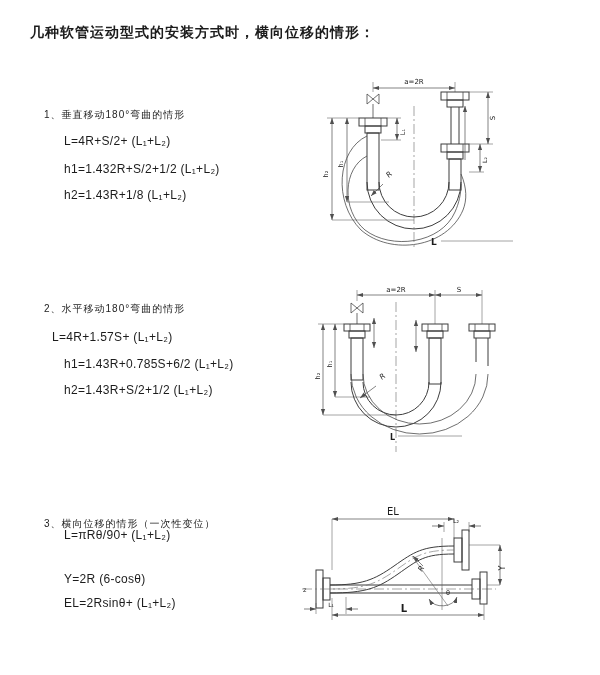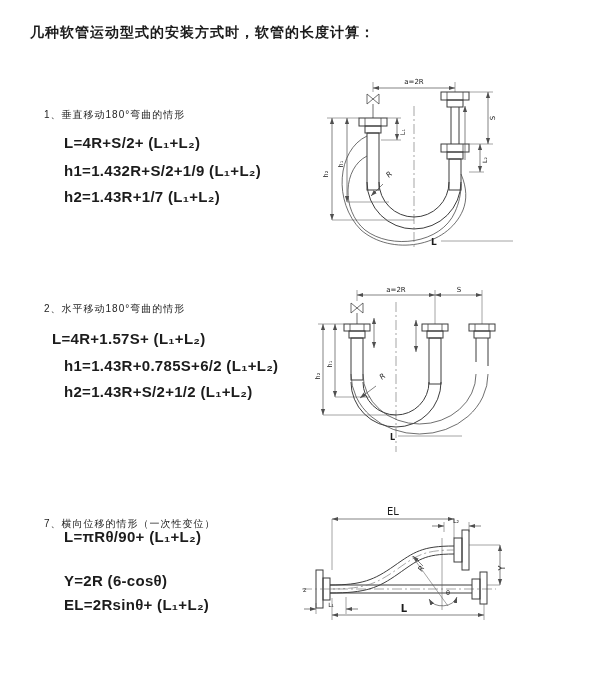--- a/index.html
+++ b/index.html
@@ -7,47 +7,47 @@
     width:600px;height:675px;background:#ffffff;position:relative;overflow:hidden;
     font-family:"Liberation Sans","DejaVu Sans",sans-serif;color:#1c1c1c;
   }
   .title{
     position:absolute;left:30px;top:24px;font-size:14px;font-weight:700;letter-spacing:1px;
   }
   .sec-heading{
     position:absolute;font-size:10px;font-weight:400;letter-spacing:1px;white-space:nowrap;
   }
   .formula{
-    position:absolute;font-size:15px;font-weight:700;letter-spacing:.3px;white-space:nowrap;
+    position:absolute;font-size:12px;font-weight:400;letter-spacing:.3px;white-space:nowrap;
   }
   .dia{position:absolute;}
   svg .ol{stroke:#3d3d3d;stroke-width:1;fill:none;}
   svg .thin{stroke:#4a4a4a;stroke-width:.8;fill:none;}
   svg .dl{stroke:#4f4f4f;stroke-width:.7;fill:none;}
   svg .ext{stroke:#5a5a5a;stroke-width:.55;fill:none;}
   svg .cl{stroke:#6a6a6a;stroke-width:.6;fill:none;stroke-dasharray:10 3 2 3;}
   svg .hatch{stroke:#3d3d3d;stroke-width:.9;}
   svg text{font-family:"DejaVu Sans",sans-serif;fill:#1c1c1c;}
 </style>
 </head>
 <body>
 
-<div class="title">几种软管运动型式的安装方式时，软管的长度计算：</div>
+<div class="title">几种软管运动型式的安装方式时，横向位移的情形：</div>
 
 <div class="sec-heading" style="left:44px;top:108px">1、垂直移动180°弯曲的情形</div>
 <div class="formula" style="left:64px;top:134px">L=4R+S/2+ (L₁+L₂)</div>
-<div class="formula" style="left:64px;top:162px">h1=1.432R+S/2+1/9 (L₁+L₂)</div>
-<div class="formula" style="left:64px;top:188px">h2=1.43R+1/7 (L₁+L₂)</div>
+<div class="formula" style="left:64px;top:162px">h1=1.432R+S/2+1/2 (L₁+L₂)</div>
+<div class="formula" style="left:64px;top:188px">h2=1.43R+1/8 (L₁+L₂)</div>
 
 <div class="sec-heading" style="left:44px;top:302px">2、水平移动180°弯曲的情形</div>
 <div class="formula" style="left:52px;top:330px">L=4R+1.57S+ (L₁+L₂)</div>
 <div class="formula" style="left:64px;top:357px">h1=1.43R+0.785S+6/2 (L₁+L₂)</div>
 <div class="formula" style="left:64px;top:383px">h2=1.43R+S/2+1/2 (L₁+L₂)</div>
 
-<div class="sec-heading" style="left:44px;top:517px">7、横向位移的情形（一次性变位）</div>
+<div class="sec-heading" style="left:44px;top:517px">3、横向位移的情形（一次性变位）</div>
 <div class="formula" style="left:64px;top:528px">L=πRθ/90+ (L₁+L₂)</div>
 <div class="formula" style="left:64px;top:572px">Y=2R (6-cosθ)</div>
 <div class="formula" style="left:64px;top:596px">EL=2Rsinθ+ (L₁+L₂)</div>
 
 <svg class="dia" style="left:315px;top:72px" width="272" height="186" viewBox="0 0 272 186">
   <defs>
     <marker id="arrA" viewBox="0 0 8 8" refX="8" refY="4" markerWidth="9" markerHeight="9" orient="auto-start-reverse">
       <path d="M0,1.2 L8,4 L0,6.8 Z" fill="#4f4f4f"></path>
     </marker>
     <pattern id="hxA" width="5" height="5" patternUnits="userSpaceOnUse">

